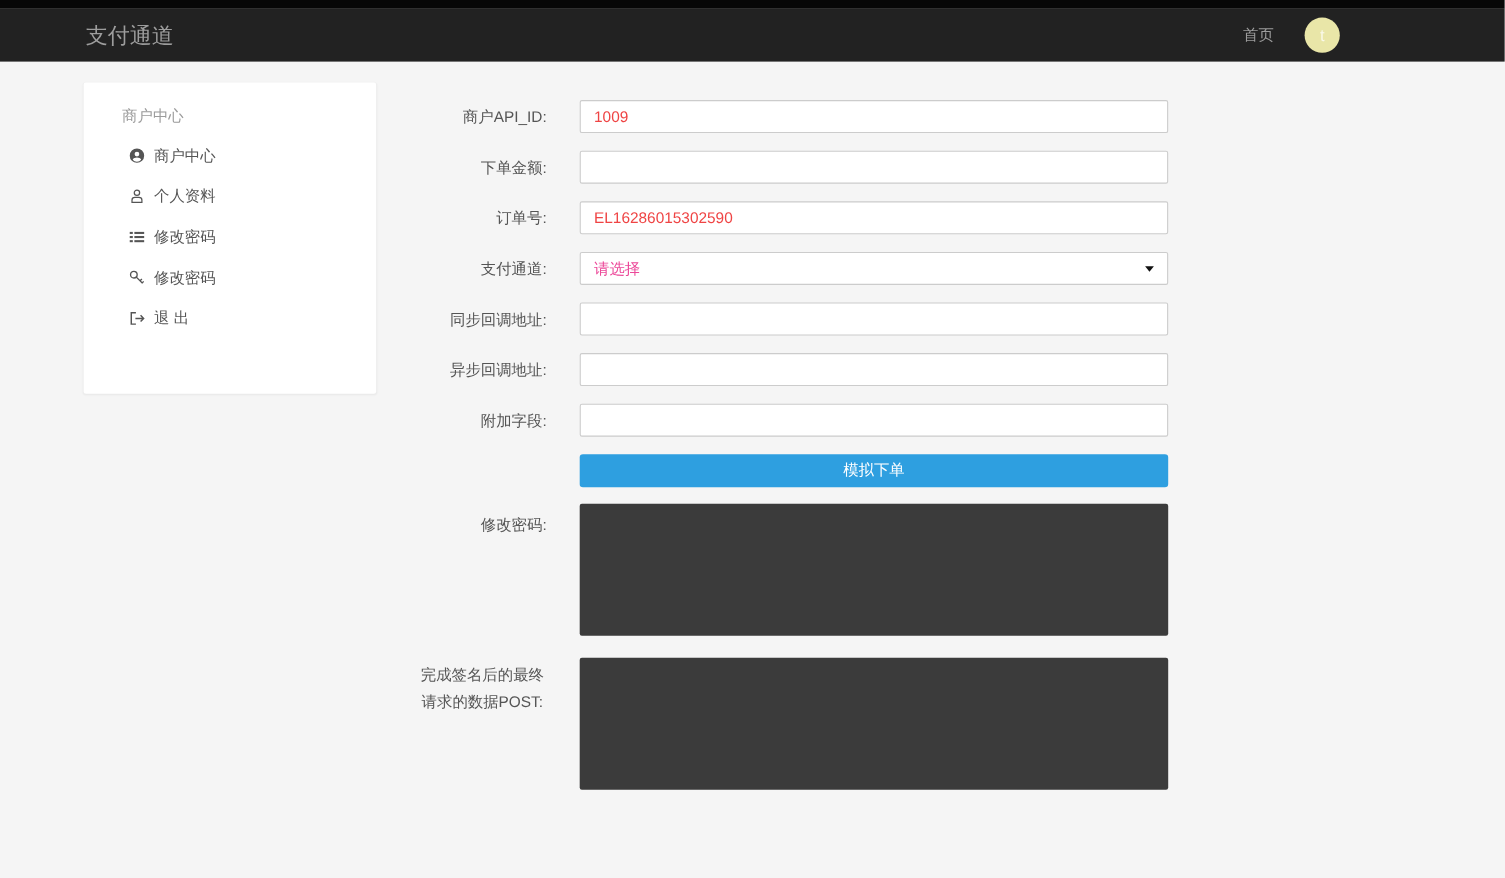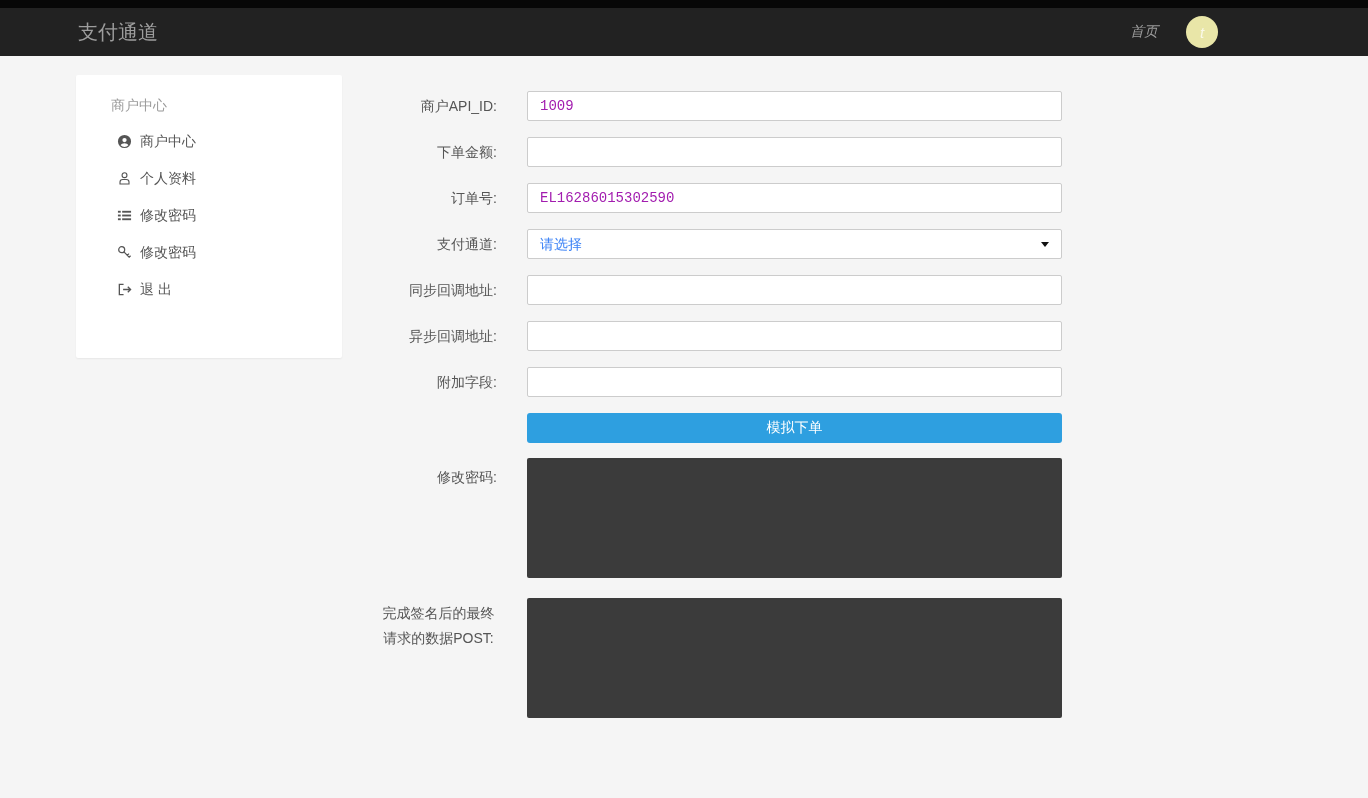--- a/index.html
+++ b/index.html
@@ -22,21 +22,21 @@
     background: #222222;
     display: flex; align-items: center;
   }
   .navbar-brand {
     margin-left: 78px;
     color: #9d9d9d; font-size: 20px;
     cursor: pointer; text-decoration: none;
   }
   .navbar-right {
     margin-left: auto; margin-right: 150px;
-    display: flex; align-items: center; gap: 28px; font-style: italic;
+    display: flex; align-items: center; gap: 28px;
   }
   .nav-home {
     color: #9d9d9d; font-size: 14px; cursor: pointer; text-decoration: none;
   }
   .avatar {
     width: 32px; height: 32px; border-radius: 50%;
     background: #e9e6a8;
     display: flex; align-items: center; justify-content: center;
     color: rgba(255,255,255,0.75); font-size: 15px;
     cursor: pointer; user-select: none;
@@ -68,35 +68,35 @@
     text-align: right;
     color: #555555; font-size: 14px;
     line-height: 30px;
   }
   .form-label.multi { line-height: 25px; text-align: center; }
   .form-input {
     position: absolute; left: 527px; width: 535px; height: 30px;
     border: 1px solid #cccccc; border-radius: 2px;
     background: #ffffff;
     padding: 0 12px;
-    font-size: 14px; color: #a21caf;
-    font-family: Liberation Mono, monospace;
+    font-size: 14px; color: #ef4444;
+    font-family: Liberation Sans, sans-serif;
     outline: none;
   }
   .form-select-wrap {
     position: absolute; left: 527px; width: 535px; height: 30px;
     cursor: pointer;
   }
   .form-select {
     width: 100%; height: 100%;
     -webkit-appearance: none; -moz-appearance: none; appearance: none;
     border: 1px solid #cccccc; border-radius: 2px;
     background: #ffffff;
     padding: 0 12px;
-    font-size: 14px; color: #3b82f6;
+    font-size: 14px; color: #ec4899;
     font-family: "Liberation Sans", "DejaVu Sans", sans-serif;
     outline: none; cursor: pointer;
   }
   .select-caret {
     position: absolute; right: 13px; top: 13px;
     width: 0; height: 0;
     border-left: 4px solid transparent;
     border-right: 4px solid transparent;
     border-top: 5px solid #111111;
     pointer-events: none;

